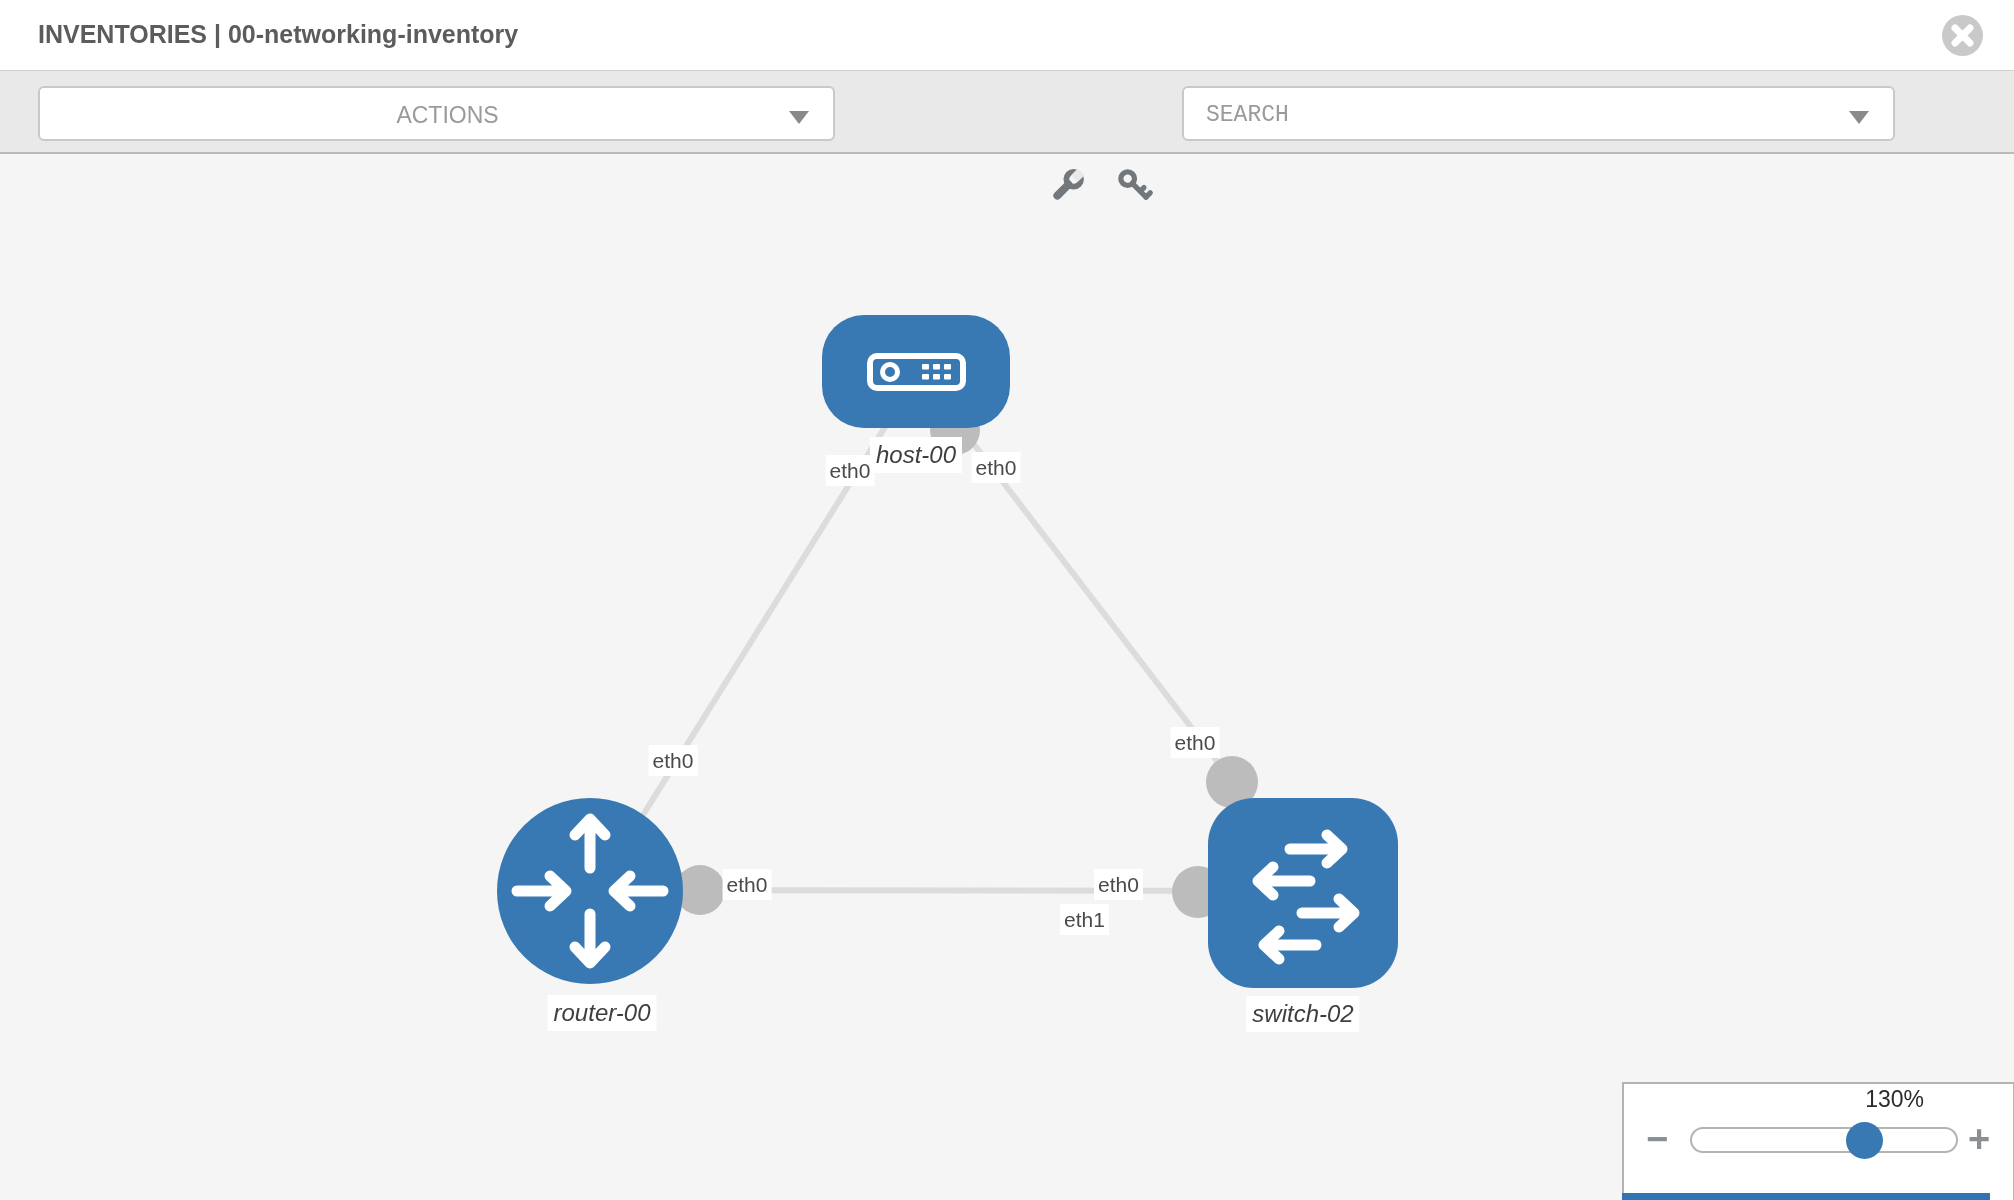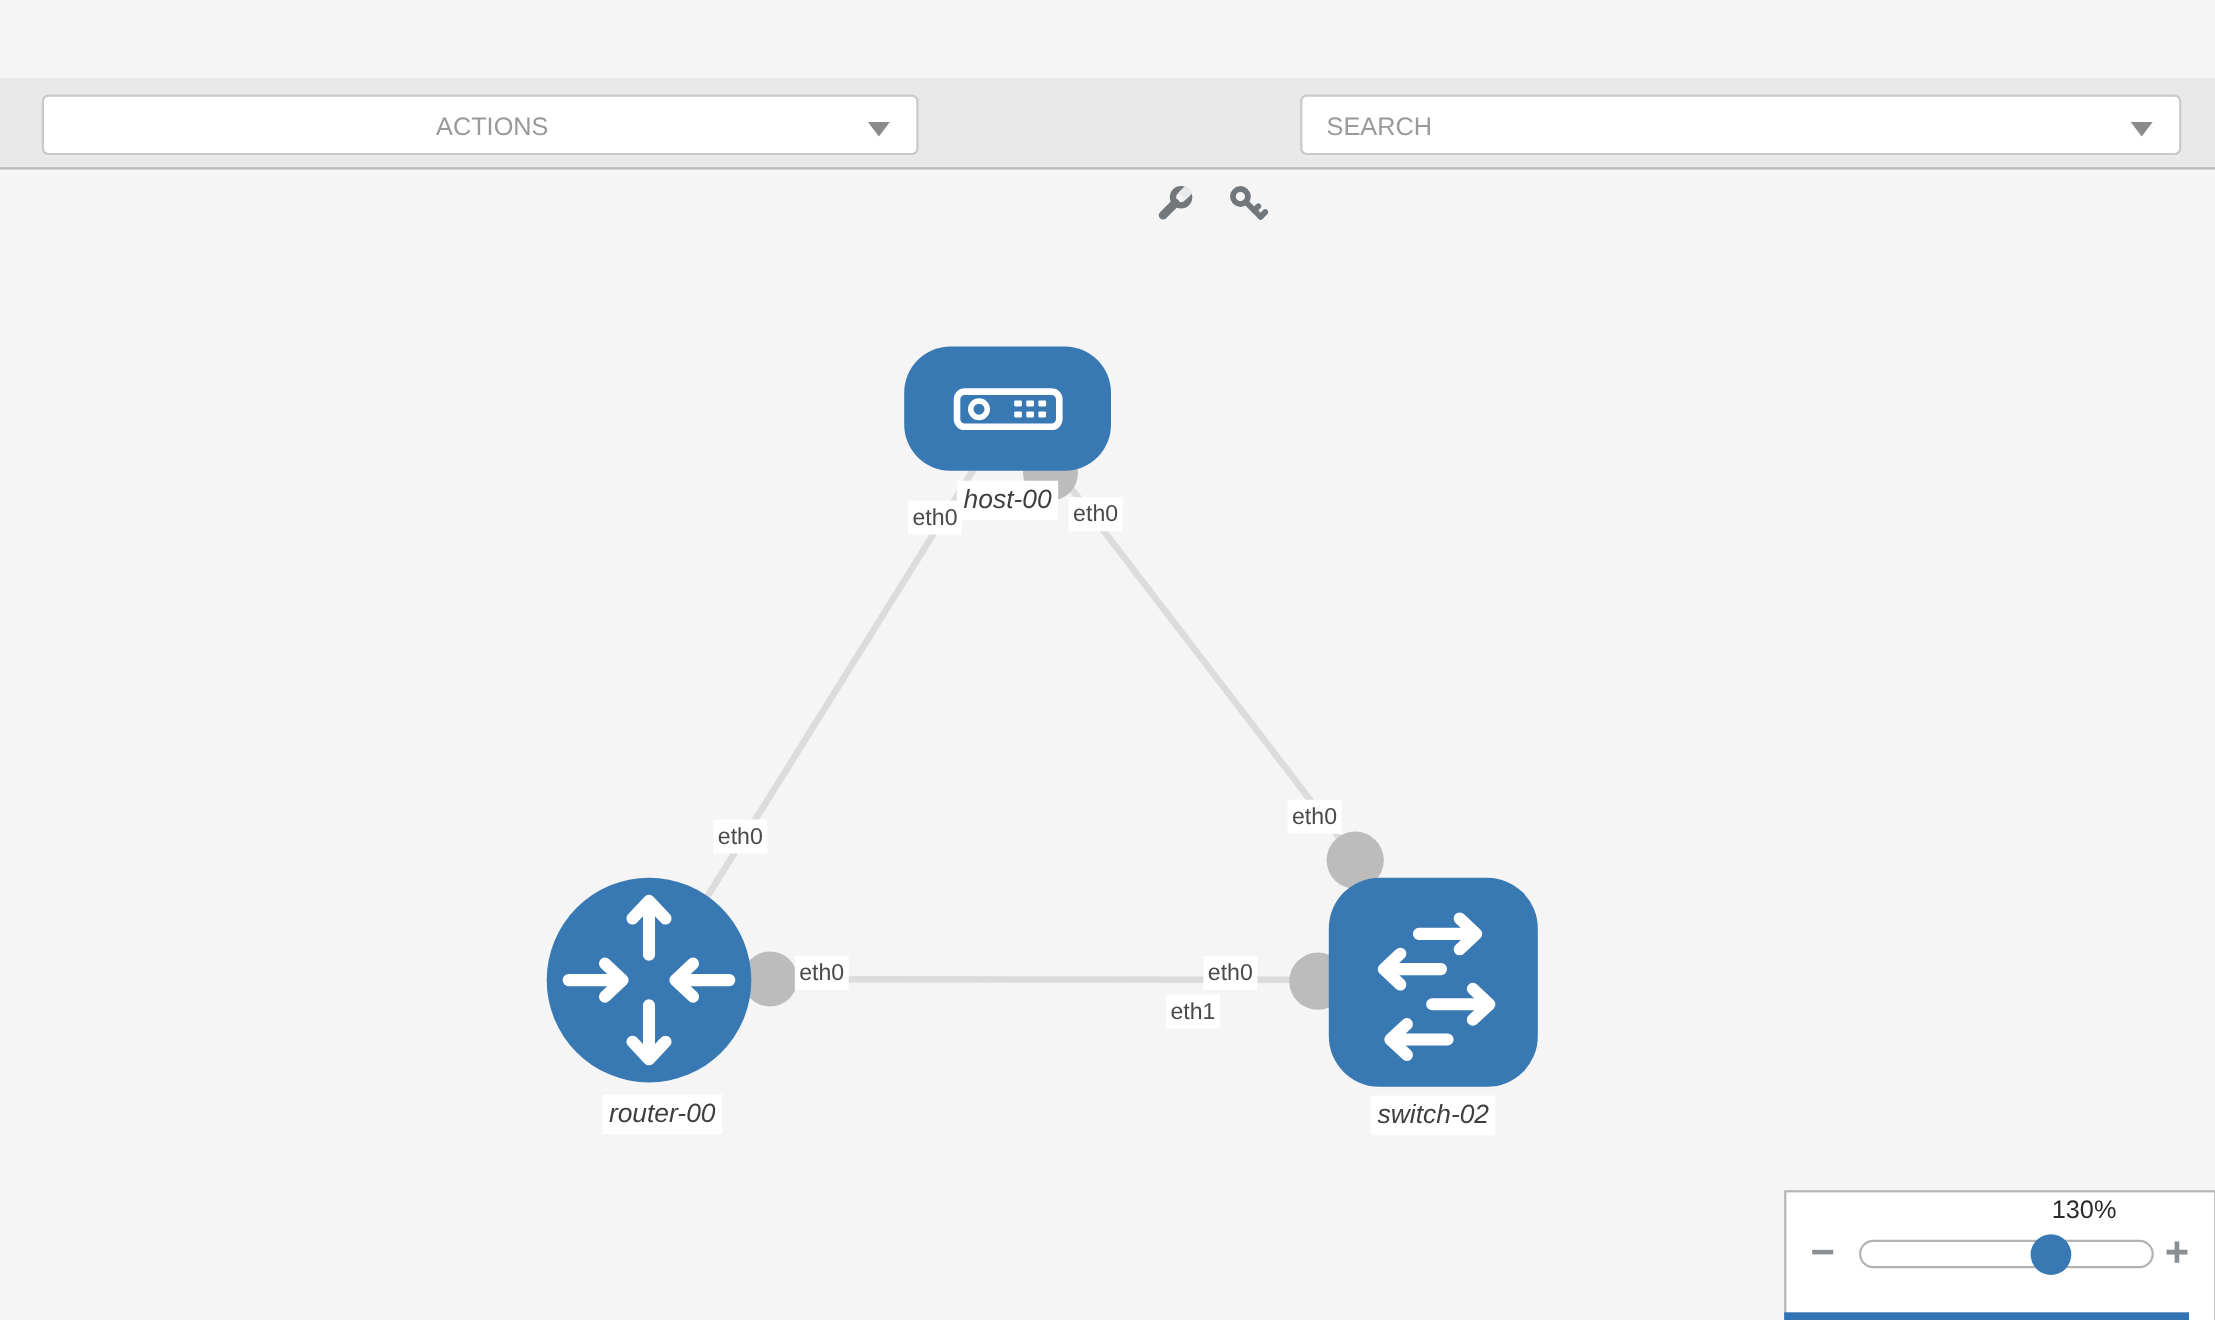--- a/index.html
+++ b/index.html
@@ -40,20 +40,28 @@
       border:2px solid #b3b3b3;border-radius:15px;box-sizing:border-box;cursor:pointer;}
   .zoom-thumb{position:absolute;left:222px;top:38px;width:37px;height:37px;border-radius:50%;
       background:#3878b3;cursor:pointer;}
   .blue-strip{position:absolute;left:1622px;top:1193px;width:368px;height:7px;background:#3273b3;}
 </style>
 </head>
 <body>
 
 <div id="app">
 
+  <div class="hdr">
+    <div class="hdr-title">INVENTORIES | 00-networking-inventory</div>
+    <div class="close-btn">
+      <svg width="41" height="41" viewBox="0 0 41 41">
+        <path d="M13,13 L28,28 M28,13 L13,28" stroke="#ffffff" stroke-width="7" stroke-linecap="round"></path>
+      </svg>
+    </div>
+  </div>
 
   <div class="tbar">
     <div class="dd" style="left:38px;width:797px;text-align:center;">
       <span>ACTIONS</span>
       <span class="caret"></span>
     </div>
 
     <svg class="tool-icon" style="left:1046px;" viewBox="0 0 40 40">
       <g transform="rotate(45 20 20)" stroke="#72777c" fill="none" stroke-linecap="round">
         <circle cx="20" cy="11" r="7" stroke-width="5.5"></circle>
@@ -64,21 +72,21 @@
 
     <svg class="tool-icon" style="left:1114px;" viewBox="0 0 40 40">
       <g stroke="#72777c" fill="none" stroke-linecap="round">
         <circle cx="13" cy="13" r="6.5" stroke-width="5"></circle>
         <line x1="17.5" y1="17.5" x2="30.5" y2="30.5" stroke-width="5"></line>
         <line x1="30.5" y1="30.5" x2="34.5" y2="26.5" stroke-width="5"></line>
         <line x1="25" y1="25" x2="28.5" y2="21.5" stroke-width="5"></line>
       </g>
     </svg>
 
-    <div class="dd" style="left:1182px;width:801px;">
+    <div class="dd" style="left:1182px;width:713px;font-family:Liberation Mono, monospace;">
       <span>SEARCH</span>
       <span class="caret"></span>
     </div>
   </div>
 
   <svg style="position:absolute;left:0;top:153px;" width="2014" height="1047" viewBox="0 153 2014 1047">
 
     <g stroke="#dcdcdc" stroke-width="6">
       <line x1="905" y1="395" x2="615" y2="860"></line>
       <line x1="940" y1="400" x2="1270" y2="830"></line>

